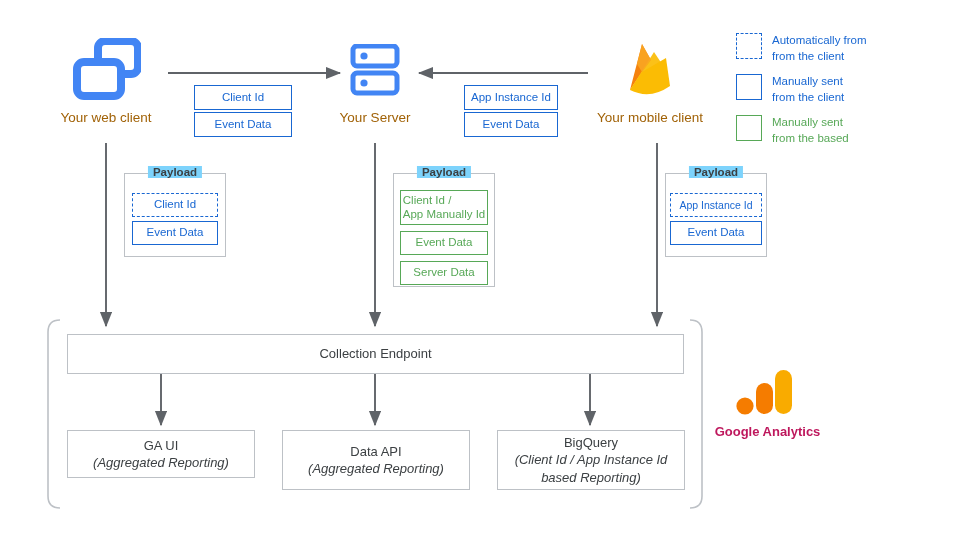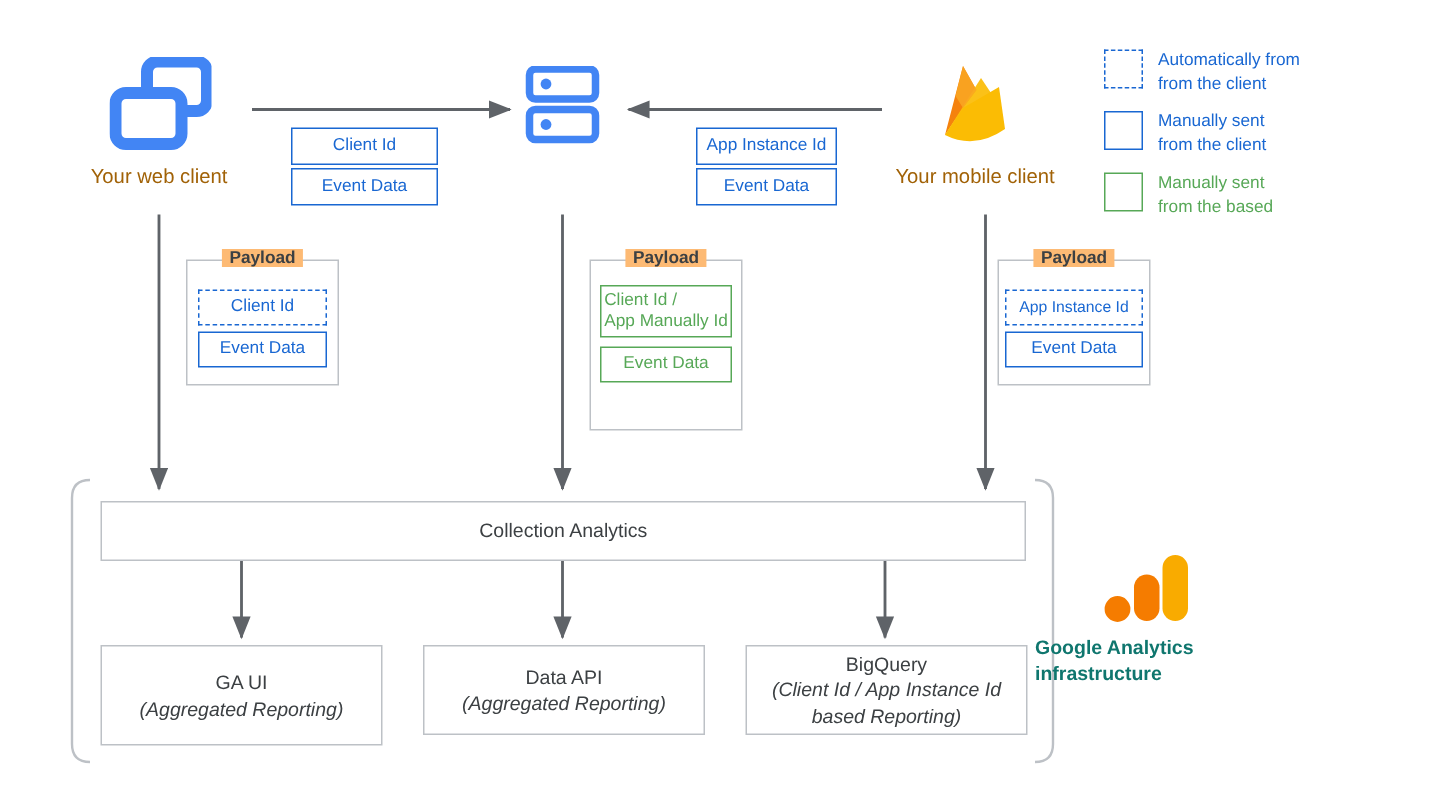--- a/index.html
+++ b/index.html
@@ -58,21 +58,21 @@
     position: absolute;
     box-sizing: border-box;
     border: 1px solid #bdc1c6;
     background: #ffffff;
   }
   .payload-legend {
     position: absolute;
     top: -8px;
     left: 50%;
     transform: translateX(-50%);
-    background: #fdba74;
+    background: #7dd3fc;
     padding: 0 5px;
     font-size: 11.5px;
     font-weight: bold;
     color: #3c4043;
     white-space: nowrap;
   }
 
   
   .gbox {
     position: absolute;
@@ -108,23 +108,24 @@
     position: absolute;
     font-size: 11.5px;
     line-height: 1.35;
     white-space: nowrap;
   }
   .lt-blue { color: #1967d2; }
   .lt-green { color: #57a857; }
 
   .ga-caption {
     position: absolute;
+    text-align: center;
     font-size: 13px;
     font-weight: bold;
-    color: #0f766e;
+    color: #be185d;
     line-height: 1.3;
   }
   svg { display: block; }
 </style>
 </head>
 <body>
 
 <div id="stage">
 
   <svg class="abs" style="left:0;top:0;width:960px;height:540px;pointer-events:none;">
@@ -155,20 +156,21 @@
     <rect x="4" y="24" width="44" height="34" rx="7" ry="7" fill="#ffffff" stroke="#4285f4" stroke-width="8"></rect>
   </svg>
   <div class="node-label" style="left:26px;top:110px;width:160px;">Your web client</div>
 
   <svg class="abs" style="left:350px;top:44px;width:50px;height:52px;" viewBox="0 0 50 52">
     <rect x="3" y="2" width="44" height="20" rx="4" ry="4" fill="none" stroke="#4285f4" stroke-width="5"></rect>
     <circle cx="14" cy="12" r="3.6" fill="#4285f4"></circle>
     <rect x="3" y="29" width="44" height="20" rx="4" ry="4" fill="none" stroke="#4285f4" stroke-width="5"></rect>
     <circle cx="14" cy="39" r="3.6" fill="#4285f4"></circle>
   </svg>
+  <div class="node-label" style="left:295px;top:110px;width:160px;">Your Server</div>
 
   <svg class="abs" style="left:620px;top:38px;width:60px;height:64px;" viewBox="0 0 60 64">
     <path d="M10,52 L22,6 L31,22 L22,34 Z" fill="#f5820d"></path>
     <path d="M10,52 L34,14 L42,26 L30,46 Z" fill="#fbbc04" opacity="0.92"></path>
     <path d="M10,52 Q30,62 50,48 L46,20 L22,34 Z" fill="#fbbc04"></path>
     <path d="M22,6 L31,22 L22,34 L17,26 Z" fill="#f9a825" opacity="0.85"></path>
   </svg>
   <div class="node-label" style="left:570px;top:110px;width:160px;">Your mobile client</div>
 
   <div class="chip chip-blue" style="left:194px;top:85px;width:98px;height:25px;">Client Id</div>
@@ -182,32 +184,33 @@
   </div>
   <div class="chip chip-blue-dashed" style="left:132px;top:193px;width:86px;height:24px;">Client Id</div>
   <div class="chip chip-blue" style="left:132px;top:221px;width:86px;height:24px;">Event Data</div>
 
   <div class="payload" style="left:393px;top:173px;width:102px;height:114px;">
     <div class="payload-legend">Payload</div>
   </div>
   <div class="chip chip-green" style="left:400px;top:190px;width:88px;height:35px;white-space:pre-line;">Client Id /
 App Manually Id</div>
   <div class="chip chip-green" style="left:400px;top:231px;width:88px;height:24px;">Event Data</div>
+  <div class="chip chip-green" style="left:400px;top:261px;width:88px;height:24px;">Server Data</div>
 
   <div class="payload" style="left:665px;top:173px;width:102px;height:84px;">
     <div class="payload-legend">Payload</div>
   </div>
   <div class="chip chip-blue-dashed" style="left:670px;top:193px;width:92px;height:24px;font-size:10.5px;">App Instance Id</div>
   <div class="chip chip-blue" style="left:670px;top:221px;width:92px;height:24px;">Event Data</div>
 
   <div class="gbox" style="left:67px;top:334px;width:617px;height:40px;">
-    <div>Collection Analytics</div>
-  </div>
-
-  <div class="gbox" style="left:67px;top:430px;width:188px;height:67px;">
+    <div>Collection Endpoint</div>
+  </div>
+
+  <div class="gbox" style="left:67px;top:430px;width:188px;height:48px;">
     <div>GA UI</div>
     <div class="sub">(Aggregated Reporting)</div>
   </div>
 
   <div class="gbox" style="left:282px;top:430px;width:188px;height:60px;">
     <div>Data API</div>
     <div class="sub">(Aggregated Reporting)</div>
   </div>
 
   <div class="gbox" style="left:497px;top:430px;width:188px;height:60px;">
@@ -216,21 +219,20 @@
 based Reporting)</div>
   </div>
 
   <svg class="abs" style="left:735px;top:370px;width:62px;height:48px;" viewBox="0 0 62 48">
     <rect x="40" y="0" width="17" height="44" rx="8.5" ry="8.5" fill="#f9ab00"></rect>
     <rect x="21" y="13" width="17" height="31" rx="8.5" ry="8.5" fill="#f57c00"></rect>
     <circle cx="10" cy="36" r="8.6" fill="#f57c00"></circle>
   </svg>
   <div class="ga-caption" style="left:690px;top:424px;width:155px;">
     <div>Google Analytics</div>
-    <div>infrastructure</div>
   </div>
 
   <div class="legend-item">
     <div class="legend-swatch sw-dashed" style="left:736px;top:33px;"></div>
     <div class="legend-text lt-blue" style="left:772px;top:33px;">
       <div>Automatically from</div>
       <div>from the client</div>
     </div>
   </div>
 

